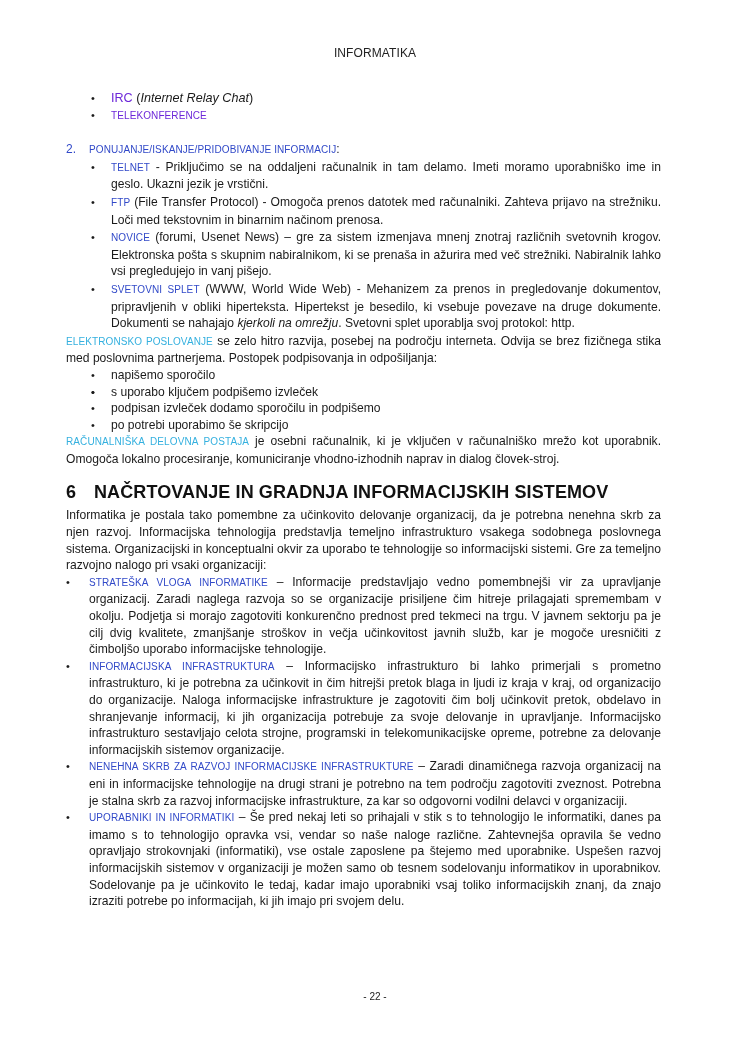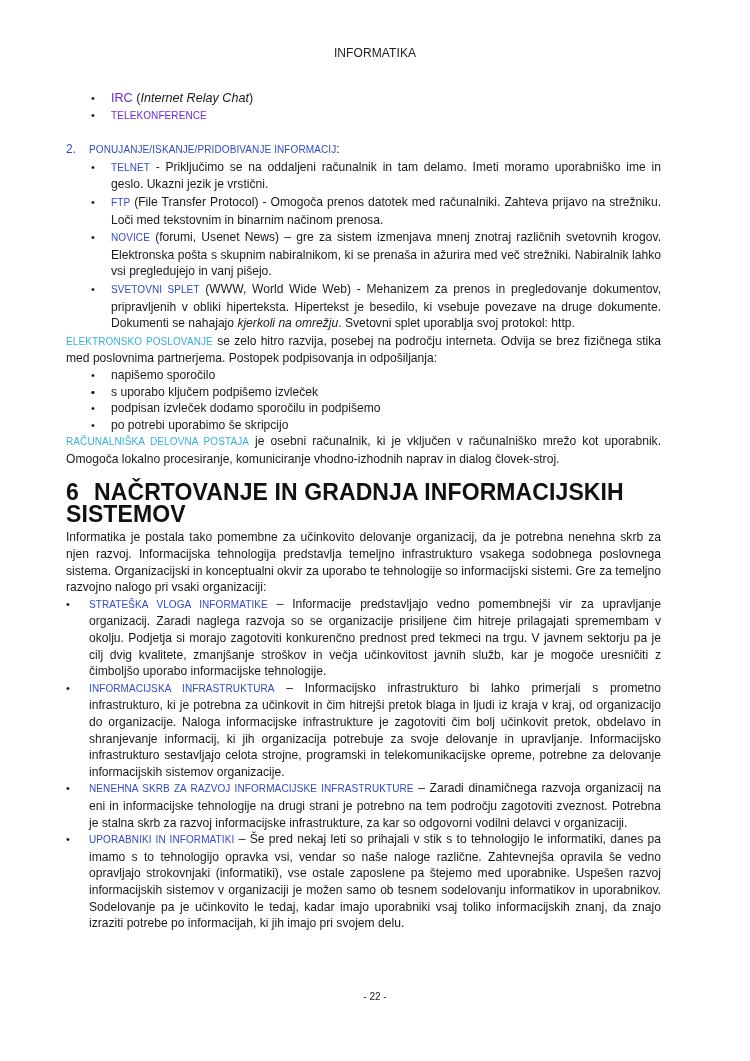--- a/index.html
+++ b/index.html
@@ -30,21 +30,21 @@
   }
   .l1 li { padding-left: 45px; }
   .l1 .bullet { left: 25px; }
   .l2 li { padding-left: 45px; text-align: justify; margin-bottom: 1px; }
   .l2 .bullet { left: 25px; }
   .numbered { margin-top: 17px; position: relative; padding-left: 23px; }
   .numbered .num { position: absolute; left: 0; top: 0; color: #3149c8; font-size: 12px; }
   p { margin: 0; text-align: justify; }
   .para { }
   h1 {
-    margin: 14px 0 4px 0; font-size: 23px; font-weight: bold; line-height: 22px;
+    margin: 14px 0 4px 0; font-size: 18px; font-weight: bold; line-height: 22px;
     letter-spacing: 0.1px; color: #111;
   }
   h1 .hn { display: inline-block; width: 28px; }
   .l3 li { padding-left: 23px; text-align: justify; }
   .l3 .bullet { left: 0; }
   .l4 li { padding-left: 45px; }
   .l4 .bullet { left: 25px; }
   em { }
 </style>
 </head>

